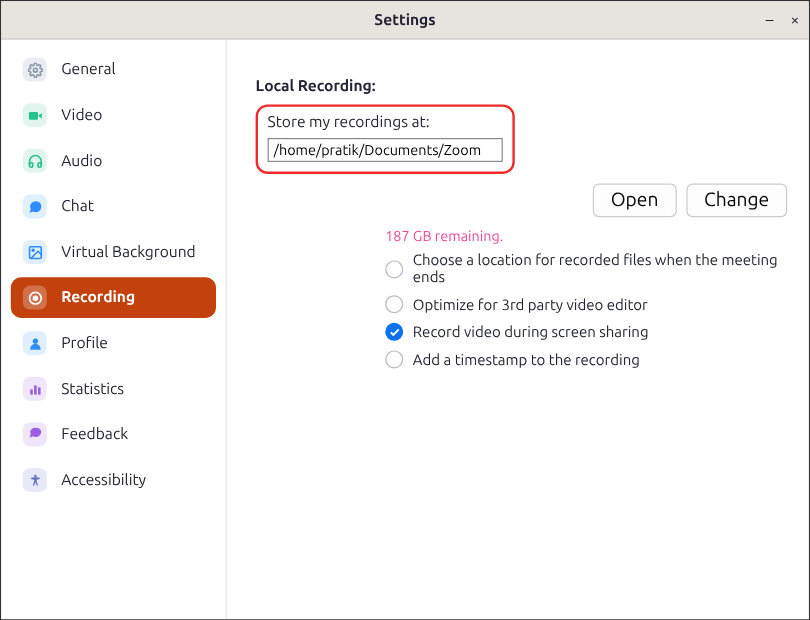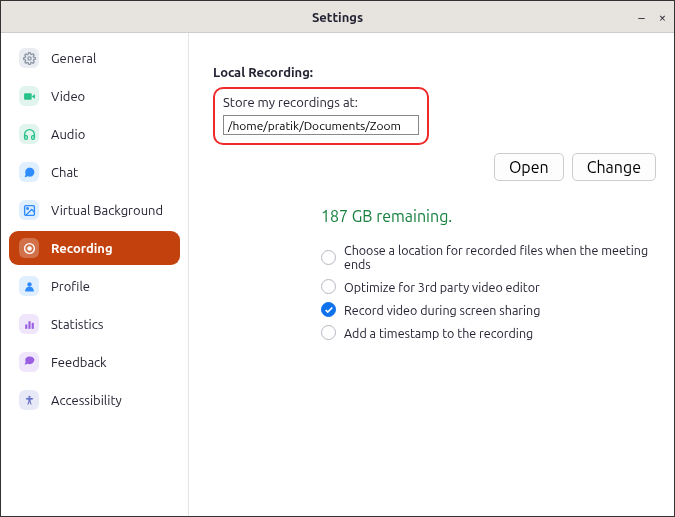--- a/index.html
+++ b/index.html
@@ -80,22 +80,22 @@
 .btn {
   border: 1px solid #ccc;
   background: #fdfdfd;
   border-radius: 5px;
   padding: 4px 14px;
   font-size: 16px;
   cursor: pointer;
   font-family: inherit;
 }
 .btn-row { display: flex; gap: 8px; align-self: flex-end; margin-bottom: 6px; }
-.remaining { color: #15803d; font-size: 16px; margin-left: 108px; margin-top: 20px; }
-.options { margin-left: 108px; margin-top: 18px; display: flex; flex-direction: column; gap: 8px; }
+.remaining { color: #ec4899; font-size: 12px; margin-left: 108px; margin-top: 4px; }
+.options { margin-left: 108px; margin-top: 6px; display: flex; flex-direction: column; gap: 8px; }
 .opt { display: flex; align-items: center; gap: 8px; font-size: 12.5px; cursor: pointer; }
 .cbox {
   width: 15px; height: 15px; border: 1.5px solid #b8b8c2; border-radius: 50%;
   display: inline-flex; align-items: center; justify-content: center;
   flex-shrink: 0;
 }
 .cbox.checked { background: #0e72ed; border-color: #0e72ed; }
 .cbox.checked svg { stroke: #fff; }
 </style>
 </head>

